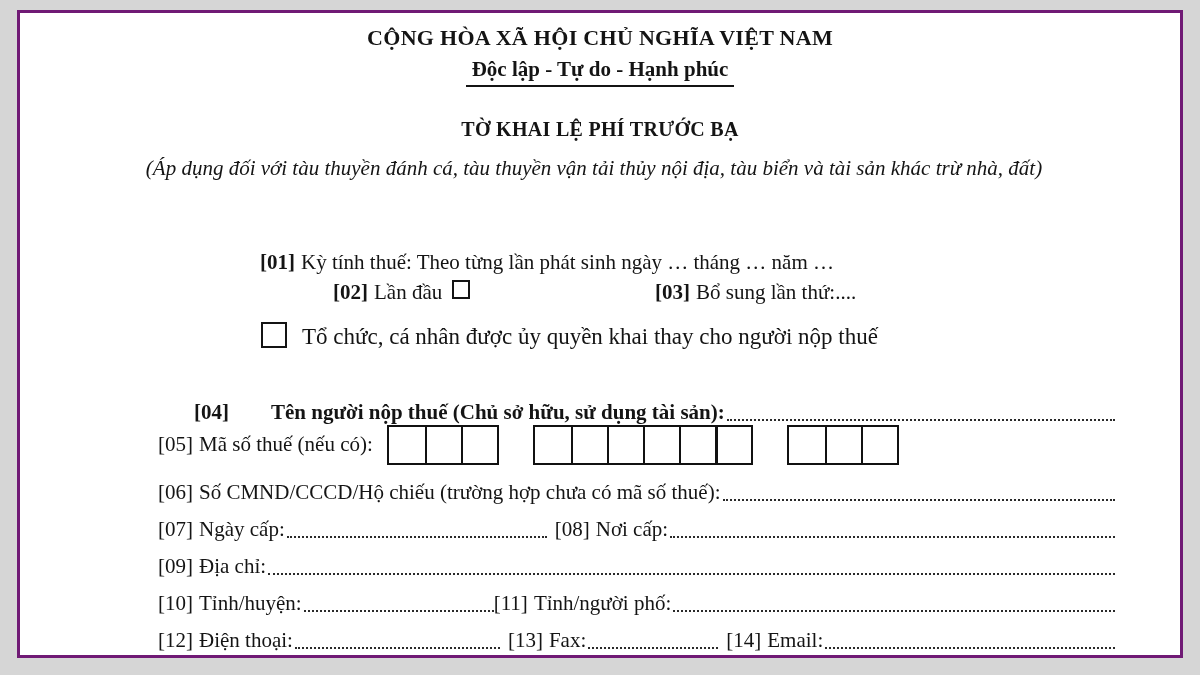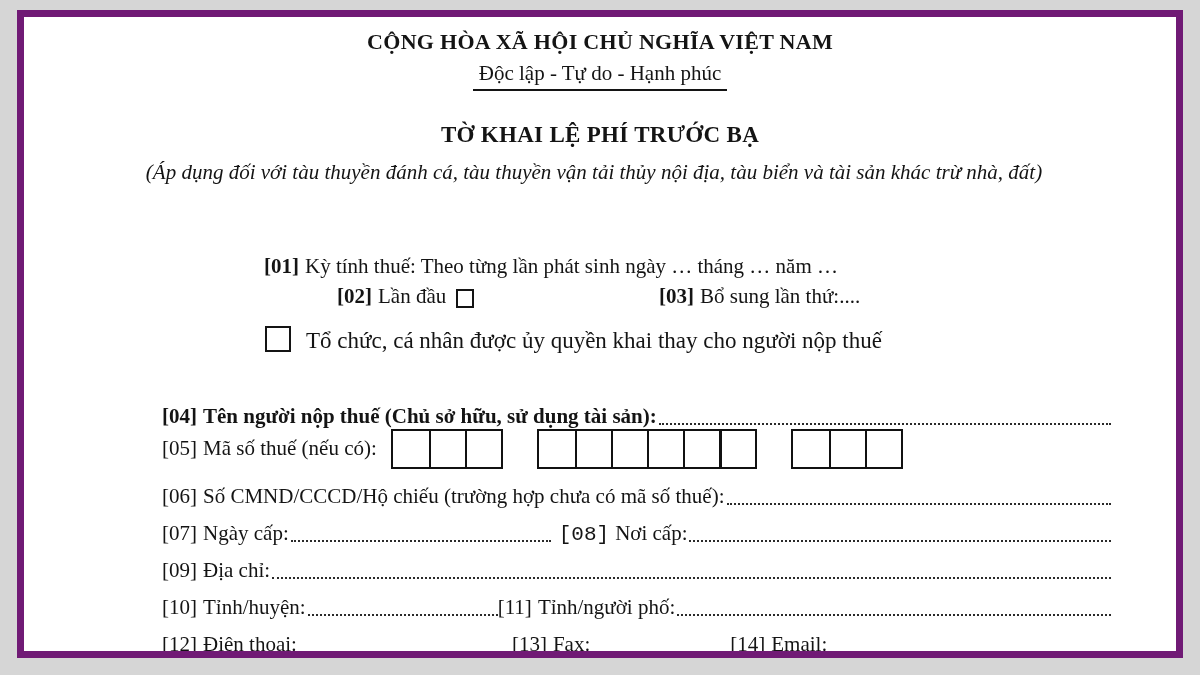--- a/index.html
+++ b/index.html
@@ -4,34 +4,34 @@
 <style>
   html,body { margin:0; padding:0; }
   .canvas {
     position:relative; width:1200px; height:675px;
     background:#d6d6d6; overflow:hidden;
     font-family:"Liberation Serif","DejaVu Serif",serif;
     color:#141414;
   }
   .page {
     position:absolute; left:17px; top:10px; width:1166px; height:648px;
-    background:#ffffff; overflow:hidden; border:7px solid #701a75; box-sizing:border-box;
+    background:#ffffff; overflow:hidden; border:3px solid #701a75; box-sizing:border-box;
   }
   .abs { position:absolute; left:138px; right:65px; }
   .centered { left:20px; right:20px; text-align:center; }
   .h1 { font-size:22px; font-weight:bold; letter-spacing:0.3px; }
-  .h2 { font-size:21px; font-weight:normal; }
+  .h2 { font-size:21px; font-weight:bold; }
   .h2 .underlined { display:inline-block; border-bottom:2px solid #141414; padding:0 6px 3px 6px; }
-  .title { font-size:23px; font-weight:bold; letter-spacing:0.3px; }
+  .title { font-size:20px; font-weight:bold; letter-spacing:0.3px; }
   .subtitle { font-size:21px; font-style:italic; line-height:34px; }
-  .row { font-size:21px; display:flex; align-items:flex-end; white-space:nowrap; }
+  .row { font-size:21px; display:flex; white-space:nowrap; }
   .num { font-weight:bold; margin-right:6px; }
   .num.plain { font-weight:normal; }
   .lbl { }
-  .bold-row .lbl, .bold-row .num { font-weight:bold; }
+  .bold-row .lbl, .bold-row .num { font-weight:bold;margin-left:36px; }
   .leader { border-bottom:2px dotted #2a2a2a; margin:0 0 4px 2px; }
   .leader.grow { flex:1 1 auto; }
   .checkbox {
     display:inline-block; box-sizing:border-box; border:2px solid #141414; background:#fff;
   }
   .checkbox.small { width:18px; height:19px; margin-left:10px; margin-bottom:1px; }
   .checkbox.big { width:26px; height:26px; flex:0 0 26px; margin-bottom:2px; }
   .auth-row { display:flex; align-items:flex-end; gap:15px; font-size:23px; }
   .mst-row { align-items:center; }
   .mst-group { display:flex; border:2px solid #111; box-sizing:border-box; }
@@ -111,21 +111,21 @@
     <div class="abs row" style="top:467px;">
       <span class="num plain">[06]</span>
       <span class="lbl">Số CMND/CCCD/Hộ chiếu (trường hợp chưa có mã số thuế):</span>
       <span class="leader grow"></span>
     </div>
 
     <div class="abs row" style="top:504px;">
       <span class="num plain">[07]</span>
       <span class="lbl">Ngày cấp:</span>
       <span class="leader" style="flex:0 0 260px;"></span>
-      <span class="num plain" style="margin-left:8px;font-family:Liberation Mono, monospace;">[08]</span>
+      <span class="num plain" style="margin-left:8px;">[08]</span>
       <span class="lbl">Nơi cấp:</span>
       <span class="leader grow"></span>
     </div>
 
     <div class="abs row" style="top:541px;">
       <span class="num plain">[09]</span>
       <span class="lbl">Địa chỉ:</span>
       <span class="leader grow"></span>
     </div>
 

